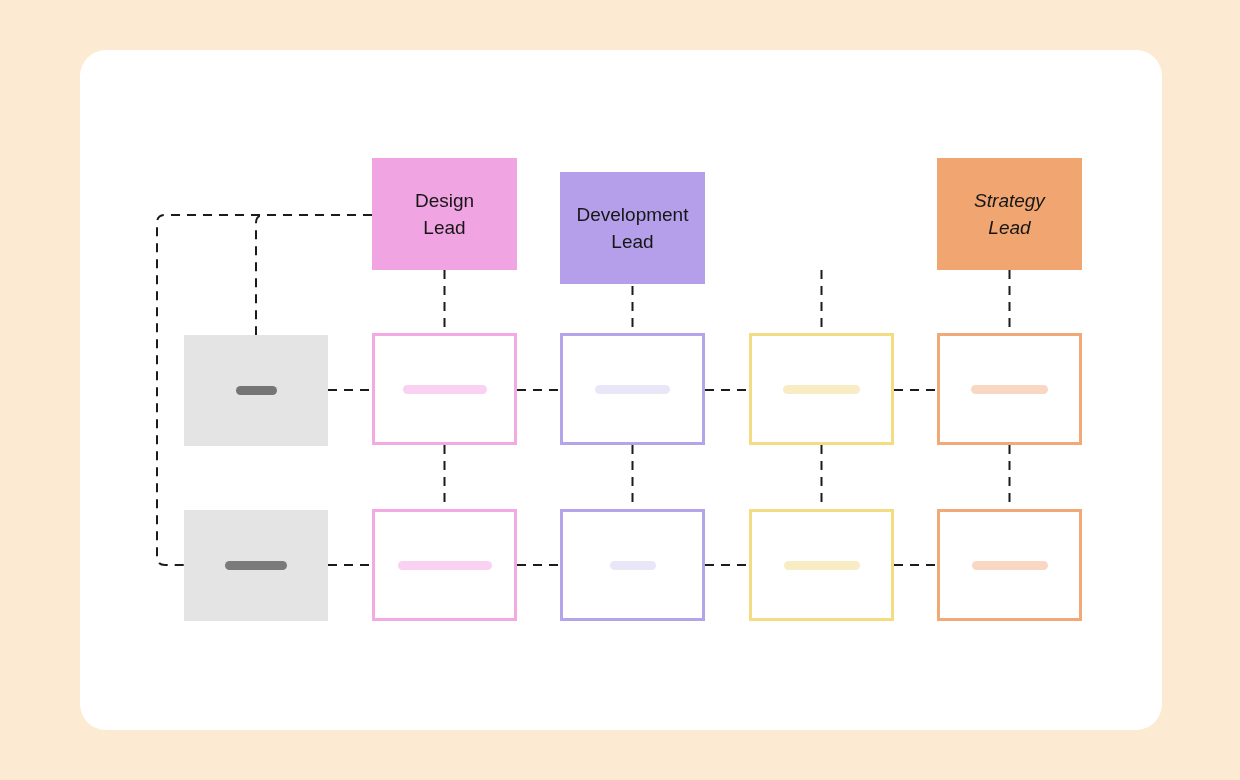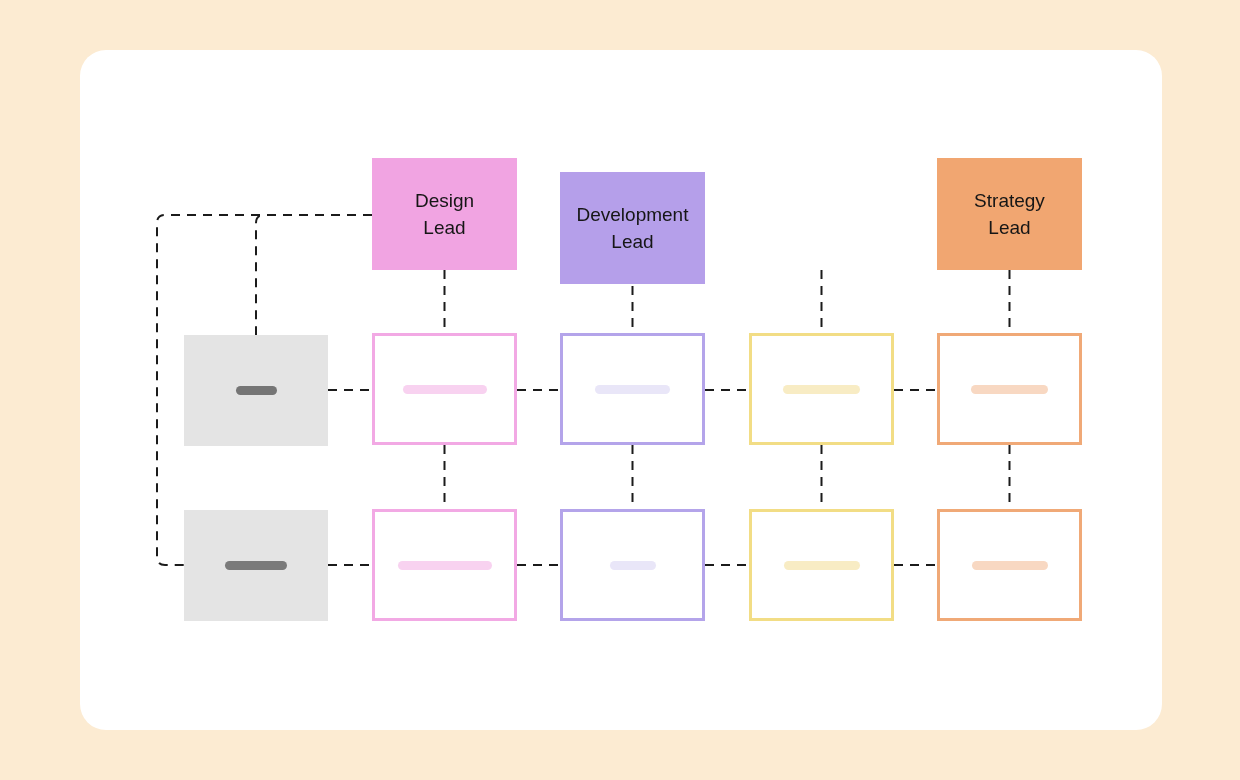--- a/index.html
+++ b/index.html
@@ -74,21 +74,21 @@
   .col-1 .bar { background: var(--c1-bar); }
   .col-2 .bar { background: var(--c2-bar); }
   .col-3 .bar { background: var(--c3-bar); }
   .member-0 .bar { background: var(--g0-bar); }
   .member-1 .bar { background: var(--g1-bar); }
 
   
   .hdr.col-0  { left: 372px; top: 158px; }
   .hdr.col-1  { left: 560px; top: 172px; }
   .hdr.col-2  { left: 749px; top: 158px; }
-  .hdr.col-3  { left: 937px; top: 158px; }
+  .hdr.col-3  { left: 937px; top: 158px; font-style: italic; }
   .r1.col-0   { left: 372px; top: 333px; }
   .r1.col-1   { left: 560px; top: 333px; }
   .r1.col-2   { left: 749px; top: 333px; }
   .r1.col-3   { left: 937px; top: 333px; }
   .r2.col-0   { left: 372px; top: 509px; }
   .r2.col-1   { left: 560px; top: 509px; }
   .r2.col-2   { left: 749px; top: 509px; }
   .r2.col-3   { left: 937px; top: 509px; }
   .member-0   { left: 184px; top: 335px; }
   .member-1   { left: 184px; top: 510px; }

